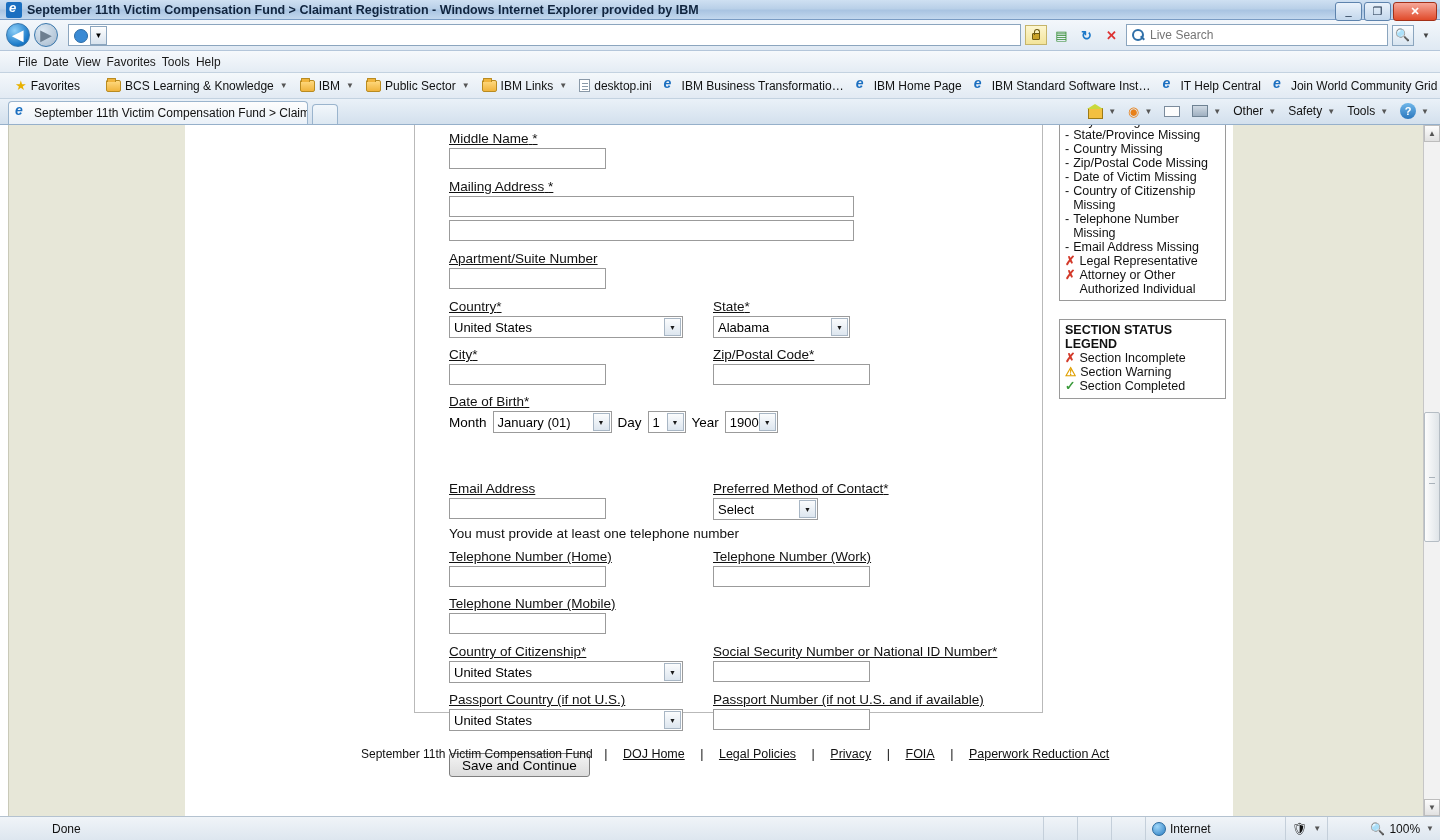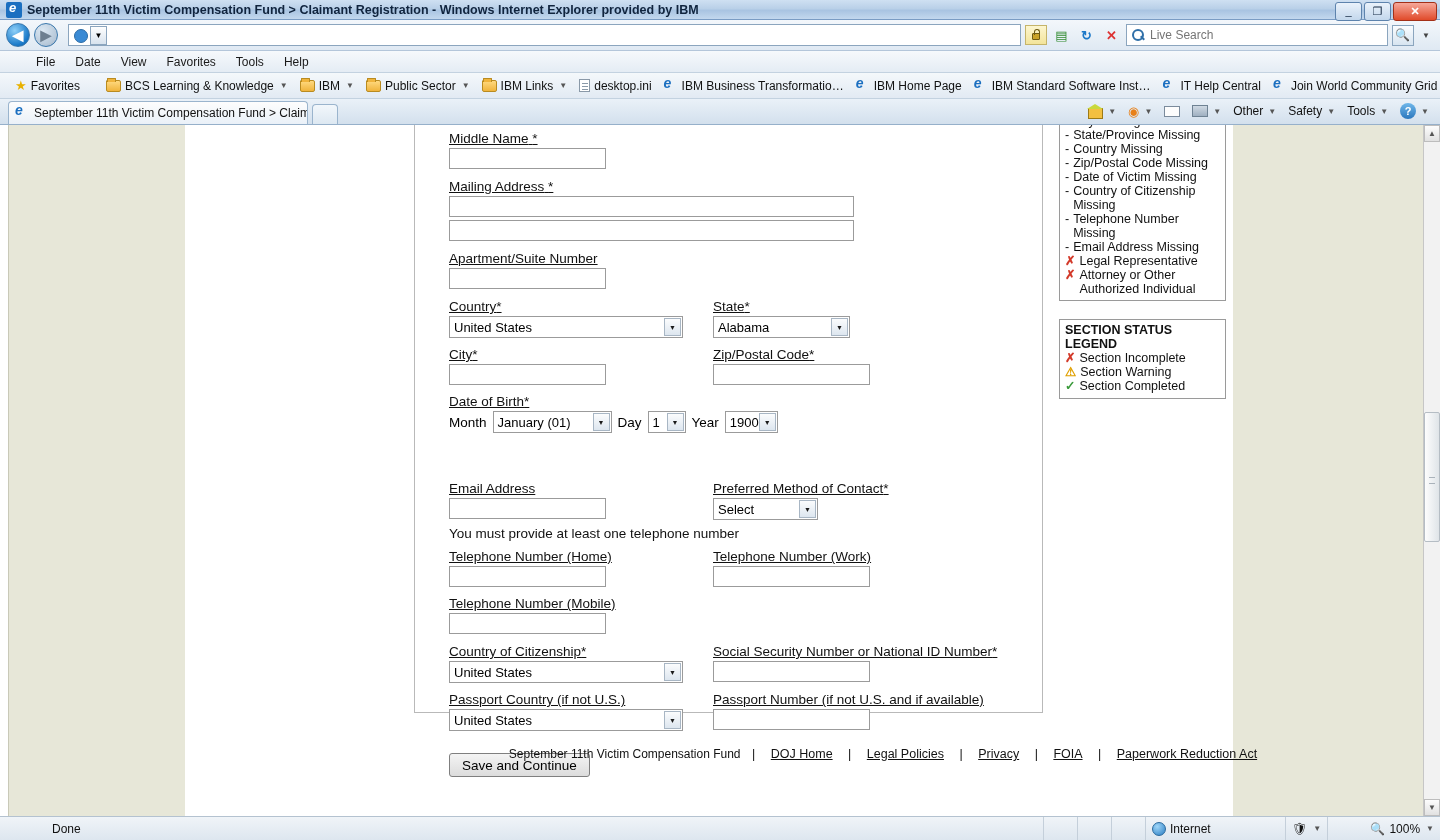--- a/index.html
+++ b/index.html
@@ -217,22 +217,22 @@
     flex: none;
   }
 
   
   .menubar {
     height: 22px;
     background: linear-gradient(to bottom,#f6f9fc,#e4ecf4);
     border-bottom: 1px solid #c3d2e0;
     display: flex;
     align-items: center;
-    padding-left: 36px;
-    gap: 20px;
+    padding-left: 18px;
+    gap: 6px;
   }
   .menubar span {
     font-size: 12px;
     color: #1a1a1a;
   }
 
   
   .favbar {
     height: 26px;
     background: linear-gradient(to bottom,#f4f8fb,#e2eaf3);
@@ -517,21 +517,20 @@
   .legend-row { display: flex; align-items: flex-start; gap: 4px; }
   .xmark { color: #d33a2a; font-weight: bold; }
   .warnmark { color: #e0a000; font-weight: bold; }
   .checkmark { color: #3a9a3a; font-weight: bold; }
 
   .footer {
     position: absolute;
     left: 176px;
     top: 622px;
     width: 1048px;
-    text-align: center;
     font-size: 12.5px;
     color: #111;
   }
   .footer a {
     color: #111;
     text-decoration: underline;
     margin: 0 4px;
   }
   .footer .sep { margin: 0 8px; color: #111; }
 

